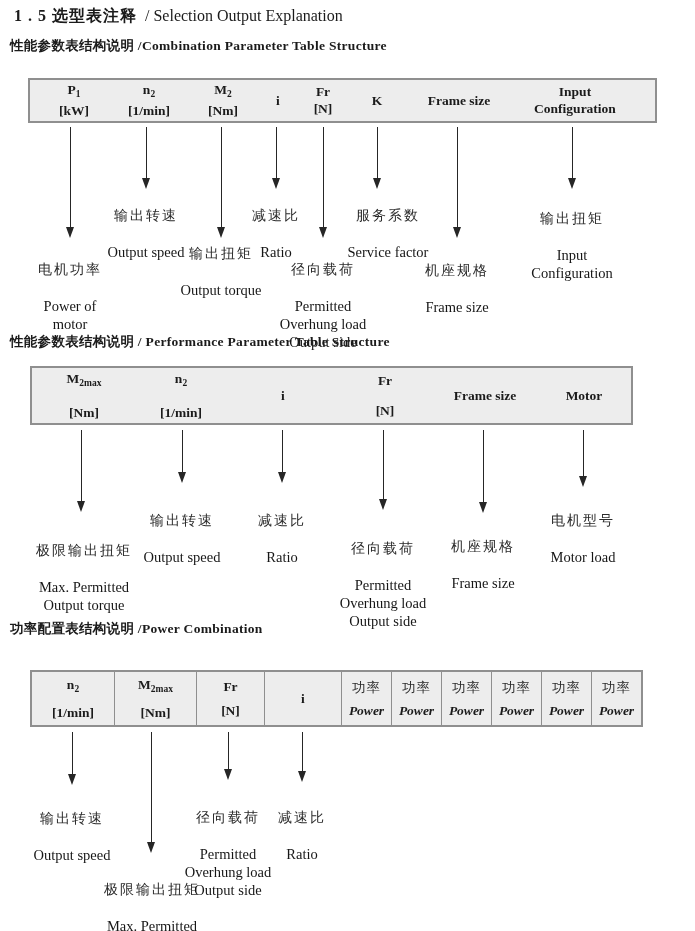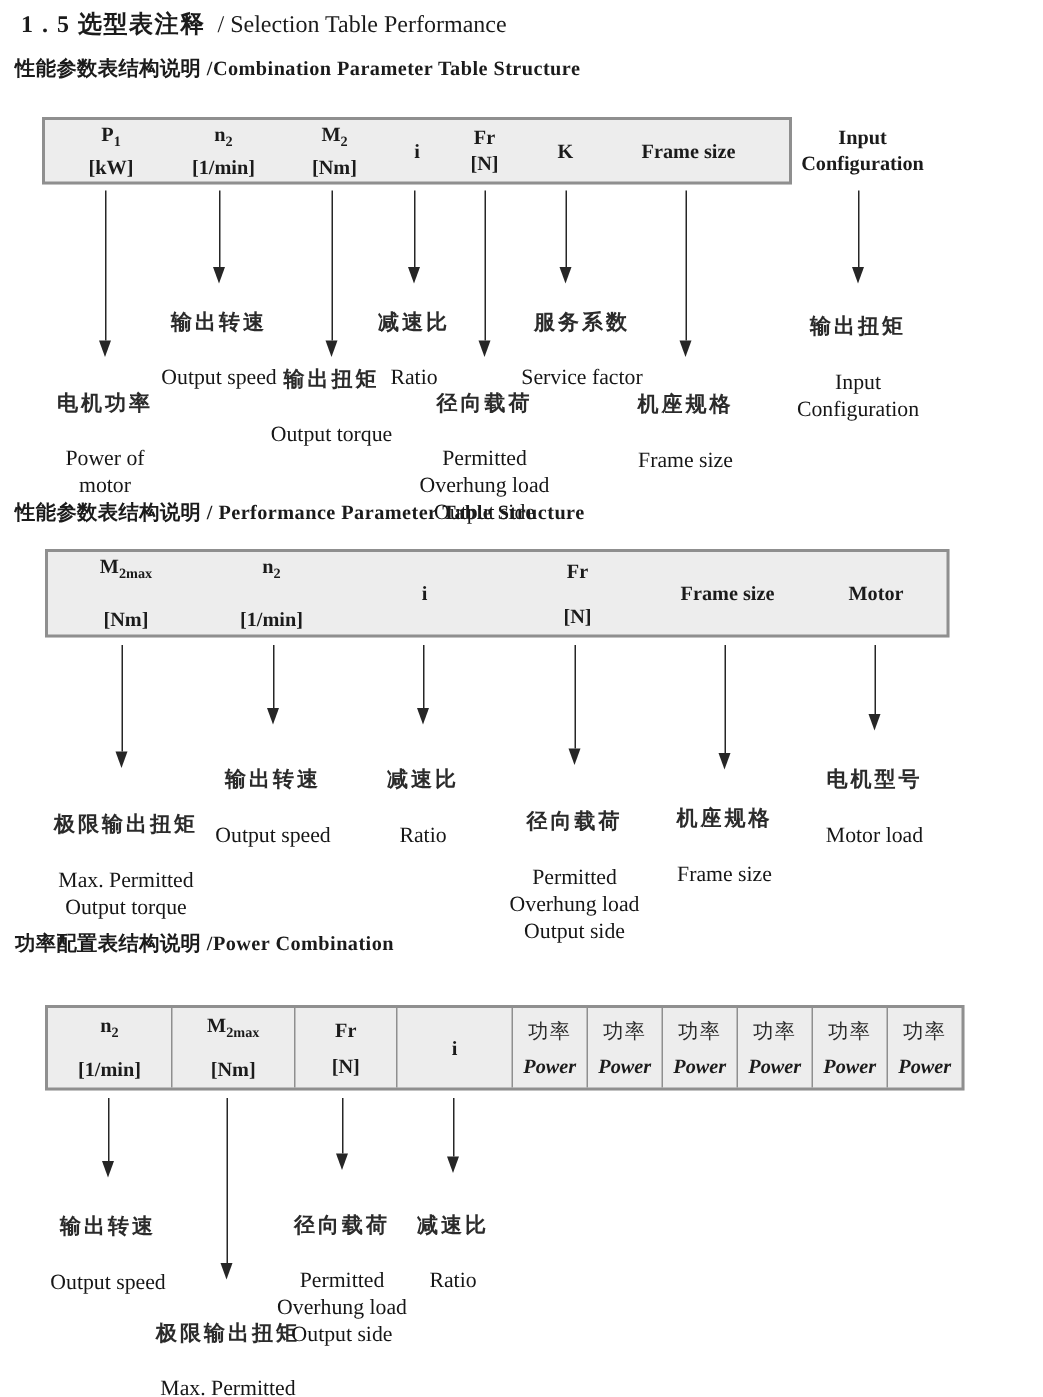--- a/index.html
+++ b/index.html
@@ -6,21 +6,21 @@
   body{
     width:695px;height:931px;background:#ffffff;position:relative;
     font-family:"Liberation Serif", serif;color:#1b1b1b;overflow:hidden;
   }
   .title{position:absolute;left:14px;top:6px;font-size:16px;white-space:nowrap;}
   .title .cnb{font-weight:bold;letter-spacing:1px;}
   .title .enp{margin-left:4px;}
   .sec-heading{position:absolute;font-weight:bold;font-size:13.5px;letter-spacing:.3px;white-space:nowrap;}
 
   .tbox{position:absolute;box-sizing:border-box;background:#ededed;border:2px solid #8f8f8f;}
-  .t1{left:28px;top:78px;width:500px;height:45px;}
+  .t1{left:28px;top:78px;width:629px;height:45px;}
   .t2{left:30px;top:366px;width:603px;height:59px;}
   .t3{left:30px;top:670px;width:613px;height:57px;display:flex;}
 
   .hcell{position:absolute;top:0;height:100%;display:flex;flex-direction:column;
          justify-content:center;align-items:center;font-weight:bold;font-size:13.5px;
          transform:translateX(-50%);white-space:nowrap;}
   .t1 .hcell{row-gap:1px;}
   .t2 .hcell{row-gap:14px;}
   .hl1,.hl2{line-height:16px;}
   .sb{font-size:9.5px;vertical-align:-3px;letter-spacing:0;}
@@ -30,29 +30,29 @@
           border-right:1.5px solid #8f8f8f;}
   .t3cell.last{border-right:none;}
   .t3cell .cnc{font-weight:normal;font-size:13.5px;letter-spacing:1px;color:#2b2b2b;line-height:15px;}
   .t3cell .enc{line-height:15px;font-style:italic;}
 
   .arrow{position:absolute;width:1px;background:#262626;}
   .arrow::after{content:"";position:absolute;left:-4px;bottom:-11px;width:0;height:0;
     border-left:4px solid transparent;border-right:4px solid transparent;border-top:11px solid #262626;}
 
   .label{position:absolute;transform:translateX(-50%);text-align:center;white-space:pre-line;}
-  .label .cn{font-size:14px;letter-spacing:2px;line-height:18px;color:#2b2b2b;font-weight:bold;}
+  .label .cn{font-size:14px;letter-spacing:2px;line-height:18px;color:#2b2b2b;}
   .label .en{font-size:14.5px;line-height:18px;color:#161616;}
 </style>
 </head>
 <body>
 
 <div class="title">
   <span class="cnb">1 . 5 选型表注释</span>
-  <span class="enp">/  Selection Table Performance</span>
+  <span class="enp">/  Selection Output Explanation</span>
 </div>
 
 <div class="sec-heading" style="left:10px;top:37px">性能参数表结构说明 /Combination Parameter Table Structure</div>
 
 <div class="tbox t1">
   <div class="hcell" style="left:44px">
     <div class="hl1"><span>P</span><span class="sb">1</span></div>
     <div class="hl2">[kW]</div>
   </div>
   <div class="hcell" style="left:119px">

